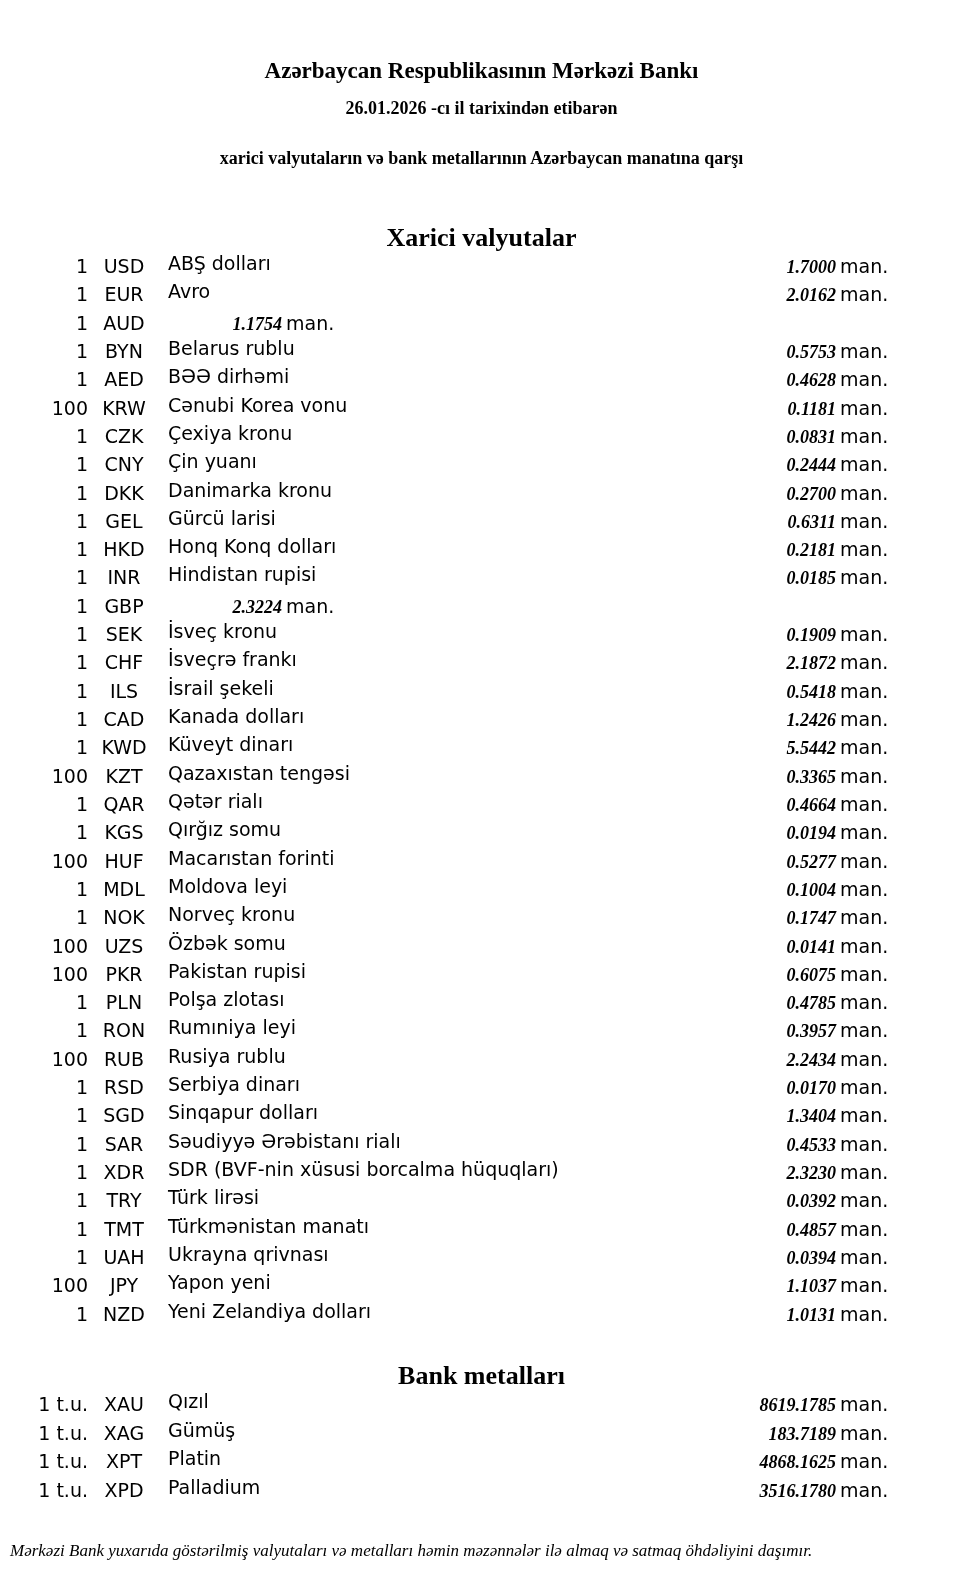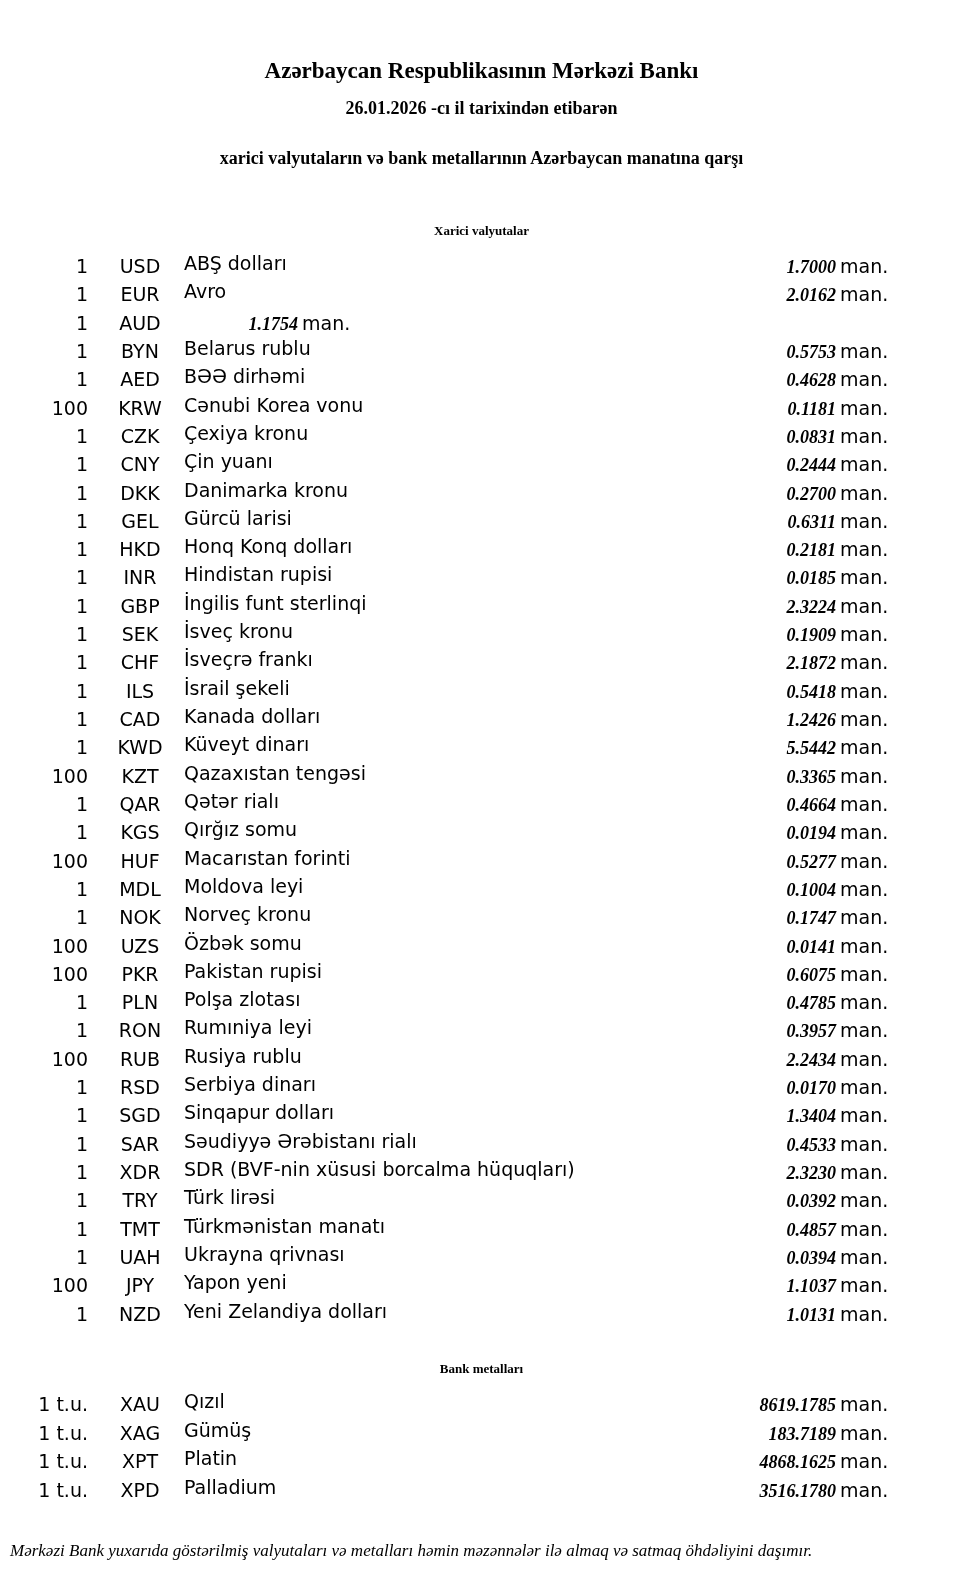--- a/index.html
+++ b/index.html
@@ -37,21 +37,21 @@
   }
   .subtitle-line {
     top: 148px;
     font-family: "Liberation Serif", serif;
     font-weight: bold;
     font-size: 18px;
   }
   .section-title {
     font-family: "Liberation Serif", serif;
     font-weight: bold;
-    font-size: 13px;
+    font-size: 26px;
   }
   .currencies-title { top: 223px; }
   .metals-title { top: 1361px; }
 
   .rates-table {
     position: absolute;
     left: 0;
     width: 906px;
   }
   .currencies-table { top: 252px; }
@@ -70,21 +70,21 @@
     white-space: nowrap;
     overflow: visible;
   }
   .cell-qty {
     width: 88px;
     text-align: right;
     font-size: 19px;
   }
   .cell-code {
     width: 56px;
-    margin-left: 24px;
+    margin-left: 8px;
     text-align: center;
     font-size: 19px;
   }
   .cell-name {
     flex: 1;
     margin-left: 16px;
     text-align: left;
     font-size: 19px;
     transform: translateY(-3px);
   }
@@ -206,21 +206,20 @@
       <div class="row">
     <span class="cell-qty">1</span>
     <span class="cell-code">INR</span>
     <span class="cell-name">Hindistan rupisi</span>
     <span class="cell-rate">0.0185</span>
     <span class="cell-unit">man.</span>
   </div>
       <div class="row">
     <span class="cell-qty">1</span>
     <span class="cell-code">GBP</span>
-    <span class="cell-name">İngilis funt sterlinqi</span>
     <span class="cell-rate">2.3224</span>
     <span class="cell-unit">man.</span>
   </div>
       <div class="row">
     <span class="cell-qty">1</span>
     <span class="cell-code">SEK</span>
     <span class="cell-name">İsveç kronu</span>
     <span class="cell-rate">0.1909</span>
     <span class="cell-unit">man.</span>
   </div>

